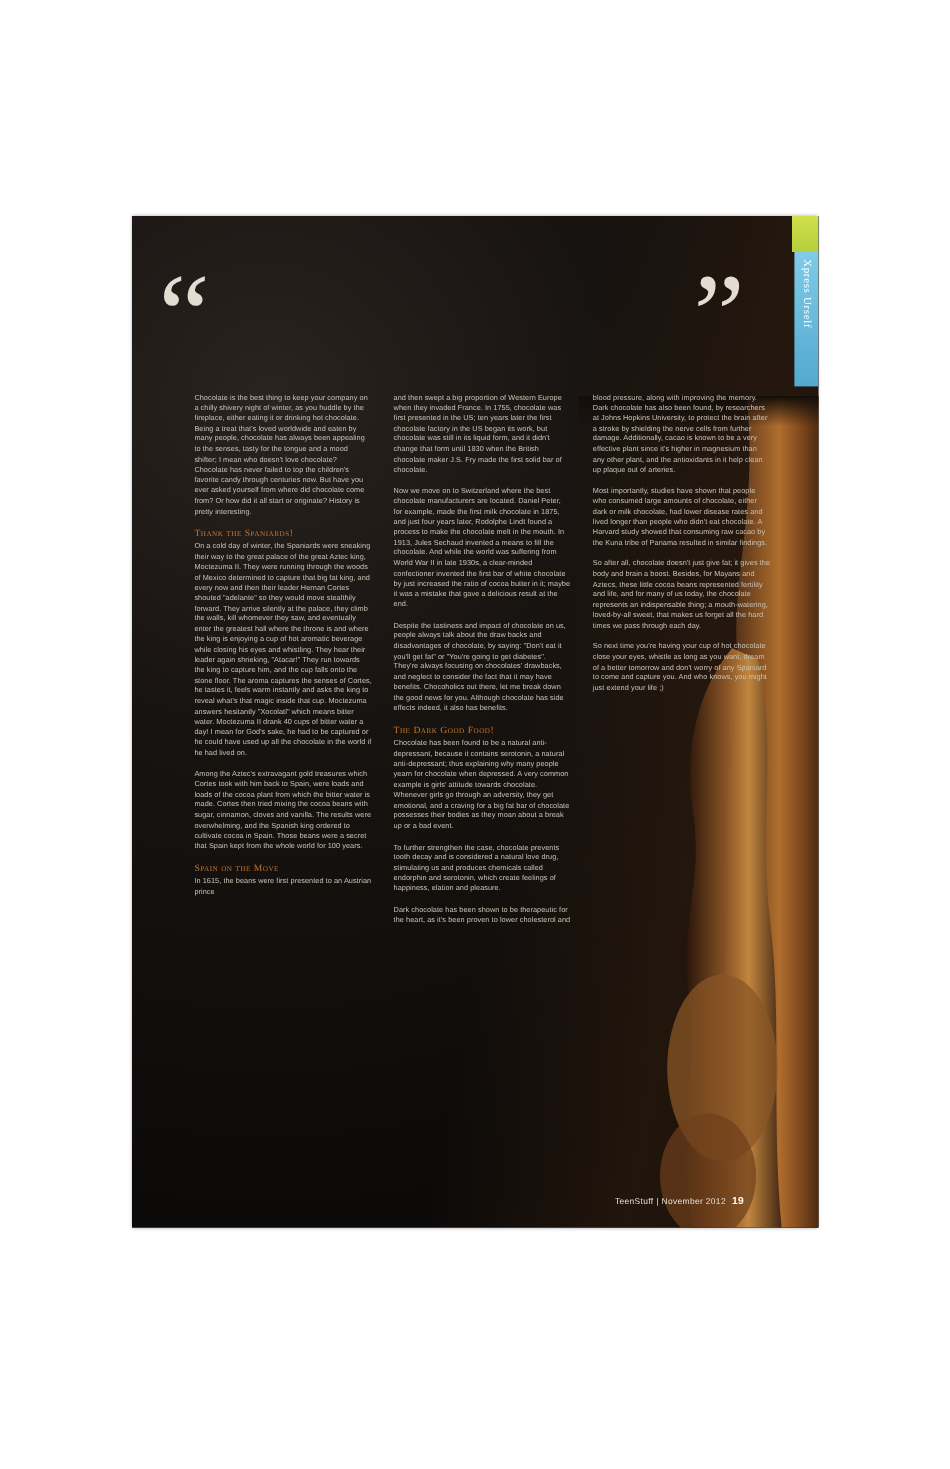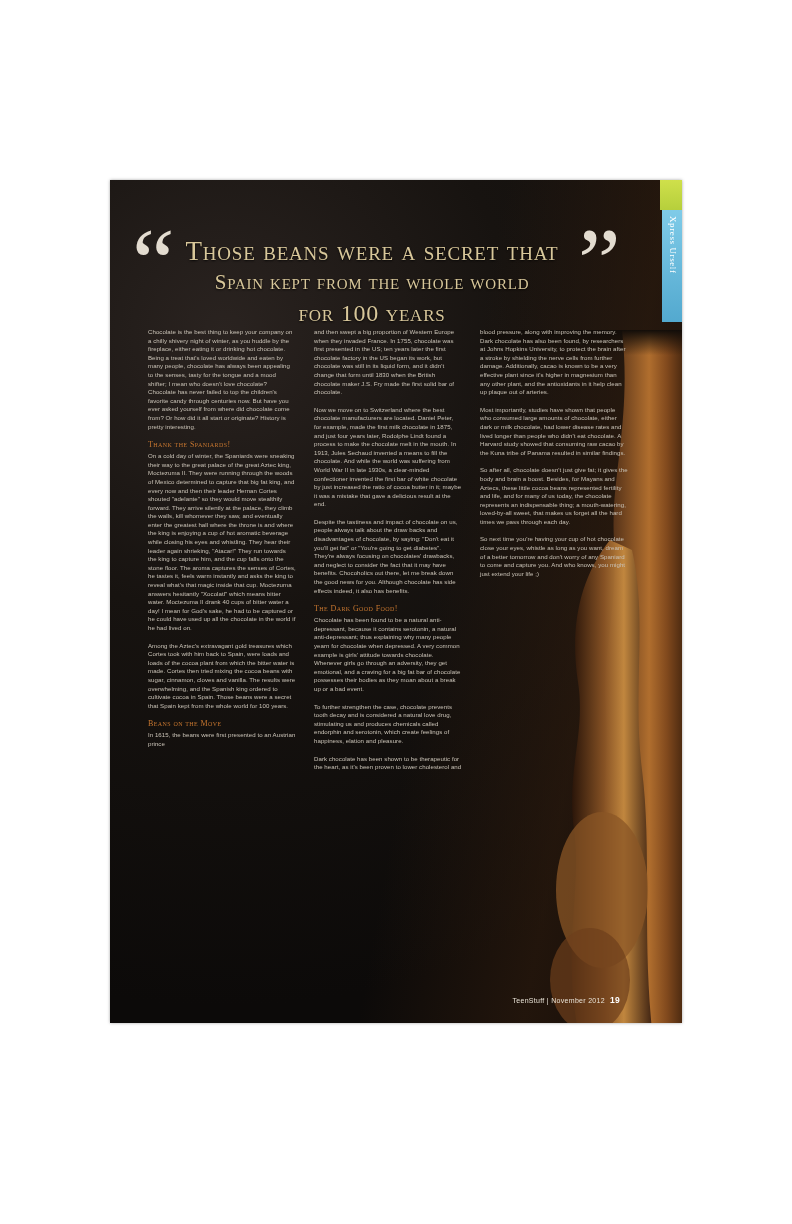--- a/index.html
+++ b/index.html
@@ -122,21 +122,21 @@
     top: 52px;
     font-size: 96px;
     line-height: 60px;
     color: #e3dcd0;
     letter-spacing: -6px;
   }
 
   
   .cols {
     position: absolute;
-    left: 38px;
+    left: 52px;
     top: 148px;
     width: 480px;
     display: flex;
     gap: 18px;
   }
   .col {
     width: 148px;
   }
   .col p {
     margin: 0 0 9px 0;
@@ -214,33 +214,28 @@
       <rect x="0" y="0" width="210" height="140" fill="url(#fade)"></rect>
     </svg>
 
     <div class="tab-corner"></div>
     <div class="side-tab">
       <span>Xpress Urself</span>
     </div>
 
     <div class="quote-open">“</div>
     <div class="quote-close">”</div>
-    <div class="headline">
-      <div class="big">Those beans were a secret that</div>
-      <div>Spain kept from the whole world</div>
-      <div class="line3">for 100 years</div>
-    </div>
 
     <div class="cols">
       <div class="col col1">
           <p>Chocolate is the best thing to keep your company on a chilly shivery night of winter, as you huddle by the fireplace, either eating it or drinking hot chocolate. Being a treat that's loved worldwide and eaten by many people, chocolate has always been appealing to the senses, tasty for the tongue and a mood shifter; I mean who doesn't love chocolate? Chocolate has never failed to top the children's favorite candy through centuries now. But have you ever asked yourself from where did chocolate come from? Or how did it all start or originate? History is pretty interesting.</p>
           <div class="subhead">Thank the Spaniards!</div>
           <p>On a cold day of winter, the Spaniards were sneaking their way to the great palace of the great Aztec king, Moctezuma II. They were running through the woods of Mexico determined to capture that big fat king, and every now and then their leader Hernan Cortes shouted "adelante" so they would move stealthily forward. They arrive silently at the palace, they climb the walls, kill whomever they saw, and eventually enter the greatest hall where the throne is and where the king is enjoying a cup of hot aromatic beverage while closing his eyes and whistling. They hear their leader again shrieking, "Atacar!" They run towards the king to capture him, and the cup falls onto the stone floor. The aroma captures the senses of Cortes, he tastes it, feels warm instantly and asks the king to reveal what's that magic inside that cup. Moctezuma answers hesitantly "Xocolatl" which means bitter water. Moctezuma II drank 40 cups of bitter water a day! I mean for God's sake, he had to be captured or he could have used up all the chocolate in the world if he had lived on.</p>
           <p>Among the Aztec's extravagant gold treasures which Cortes took with him back to Spain, were loads and loads of the cocoa plant from which the bitter water is made. Cortes then tried mixing the cocoa beans with sugar, cinnamon, cloves and vanilla. The results were overwhelming, and the Spanish king ordered to cultivate cocoa in Spain. Those beans were a secret that Spain kept from the whole world for 100 years.</p>
-          <div class="subhead">Beans on the Move</div>
+          <div class="subhead">Spain on the Move</div>
           <p>In 1615, the beans were first presented to an Austrian prince</p>
         </div>
       <div class="col col2">
           <p>and then swept a big proportion of Western Europe when they invaded France. In 1755, chocolate was first presented in the US; ten years later the first chocolate factory in the US began its work, but chocolate was still in its liquid form, and it didn't change that form until 1830 when the British chocolate maker J.S. Fry made the first solid bar of chocolate.</p>
           <p>Now we move on to Switzerland where the best chocolate manufacturers are located. Daniel Peter, for example, made the first milk chocolate in 1875, and just four years later, Rodolphe Lindt found a process to make the chocolate melt in the mouth. In 1913, Jules Sechaud invented a means to fill the chocolate. And while the world was suffering from World War II in late 1930s, a clear-minded confectioner invented the first bar of white chocolate by just increased the ratio of cocoa butter in it; maybe it was a mistake that gave a delicious result at the end.</p>
           <p>Despite the tastiness and impact of chocolate on us, people always talk about the draw backs and disadvantages of chocolate, by saying: "Don't eat it you'll get fat" or "You're going to get diabetes". They're always focusing on chocolates' drawbacks, and neglect to consider the fact that it may have benefits. Chocoholics out there, let me break down the good news for you. Although chocolate has side effects indeed, it also has benefits.</p>
           <div class="subhead">The Dark Good Food!</div>
           <p>Chocolate has been found to be a natural anti-depressant, because it contains serotonin, a natural anti-depressant; thus explaining why many people yearn for chocolate when depressed. A very common example is girls' attitude towards chocolate. Whenever girls go through an adversity, they get emotional, and a craving for a big fat bar of chocolate possesses their bodies as they moan about a break up or a bad event.</p>
           <p>To further strengthen the case, chocolate prevents tooth decay and is considered a natural love drug, stimulating us and produces chemicals called endorphin and serotonin, which create feelings of happiness, elation and pleasure.</p>
           <p>Dark chocolate has been shown to be therapeutic for the heart, as it's been proven to lower cholesterol and</p>

